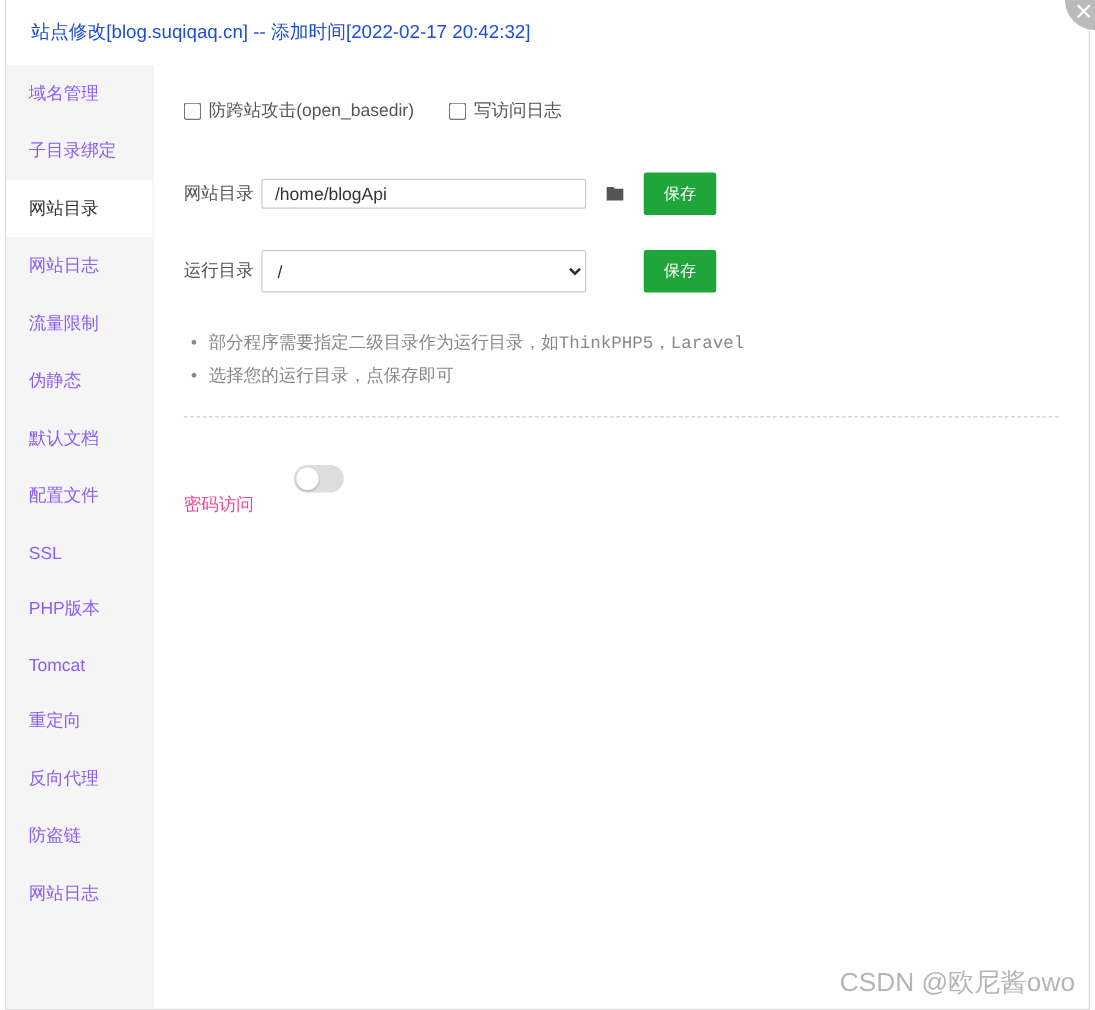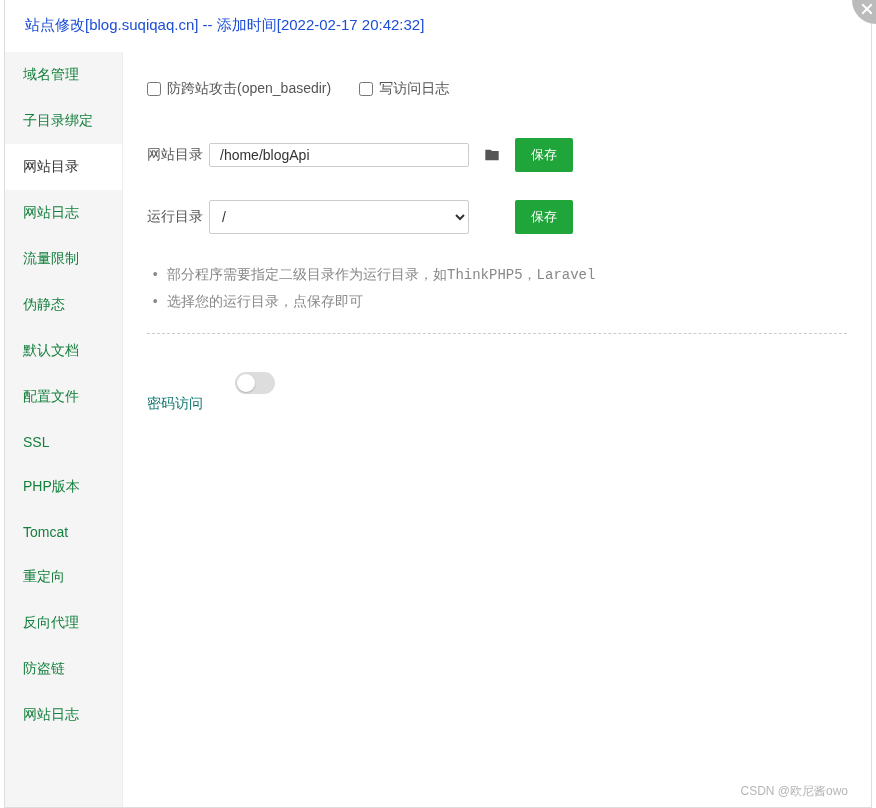--- a/index.html
+++ b/index.html
@@ -36,21 +36,21 @@
     .sidebar {
       width: 118px;
       background: #f5f5f5;
       border-right: 1px solid #eee;
       display: flex;
       flex-direction: column;
     }
     .sidebar-item {
       padding: 14px 18px;
       font-size: 14px;
-      color: #15803d;
+      color: #8b5cf6;
       cursor: pointer;
       background: #f5f5f5;
     }
     .sidebar-item.active {
       background: #fff;
       color: #333;
     }
     .content {
       flex: 1;
       padding: 28px 24px 24px 24px;
@@ -166,23 +166,23 @@
       cursor: pointer;
       display: flex;
       align-items: flex-start;
       justify-content: flex-end;
       padding: 2px 3px 0 0;
     }
     .close-btn svg { width: 12px; height: 12px; }
     .watermark {
       position: absolute;
       bottom: 8px;
-      right: 28px;
+      right: 16px;
       color: rgba(120,120,120,0.55);
-      font-size: 12px;
+      font-size: 21px;
       pointer-events: none;
     }
   </style>
 </head>
 <body>
 
 <div class="dialog">
   <div class="dialog-header">站点修改[blog.suqiqaq.cn] -- 添加时间[2022-02-17 20:42:32]</div>
   <div class="dialog-body">
 
@@ -236,21 +236,21 @@
         <span class="spacer-icon"></span>
         <button class="btn-save">保存</button>
       </div>
 
       <ul class="hint-list">
         <li>部分程序需要指定二级目录作为运行目录，如ThinkPHP5，Laravel</li>
         <li>选择您的运行目录，点保存即可</li>
       </ul>
 
       <div class="row" style="margin-bottom:0;">
-        <span style="color:#0f766e;margin-top:43px;">密码访问</span>
+        <span style="color:#ec4899;margin-top:43px;">密码访问</span>
         <div class="toggle-wrap">
           <div class="toggle-knob"></div>
         </div>
       </div>
 
     </div>
   </div>
 </div>
 
 <div class="close-btn">

